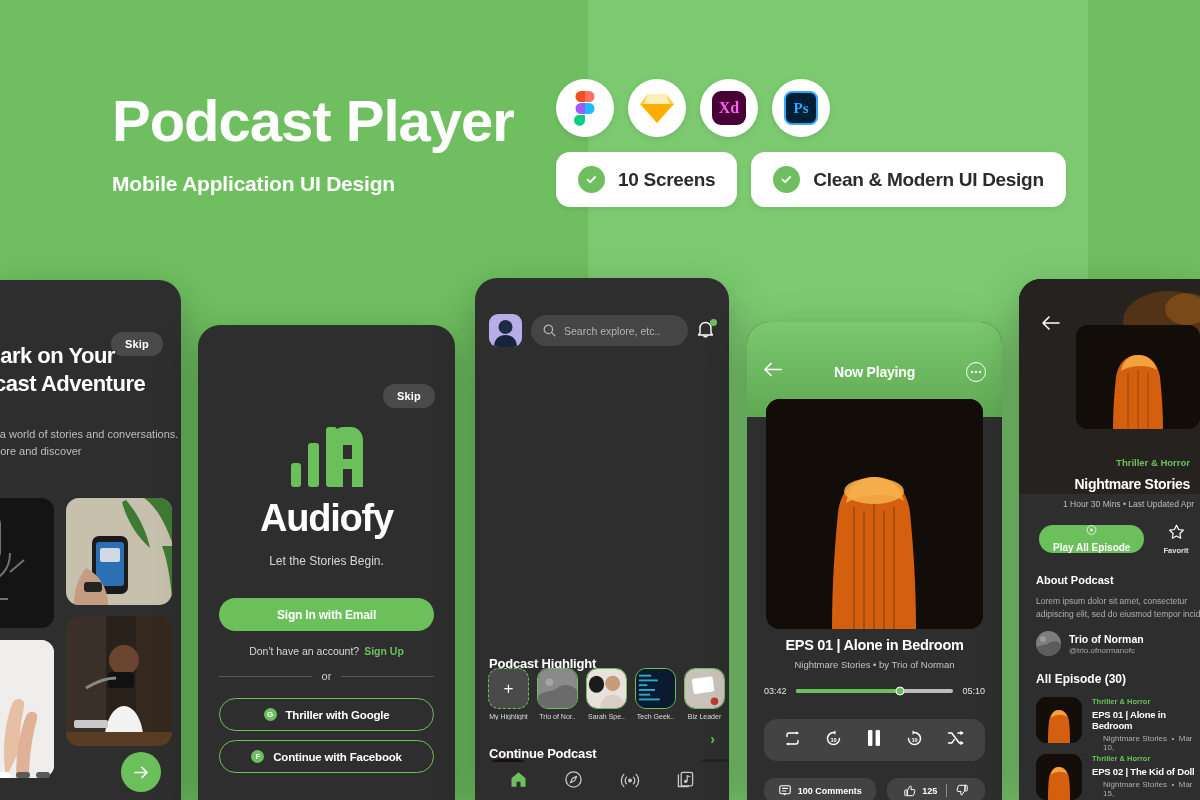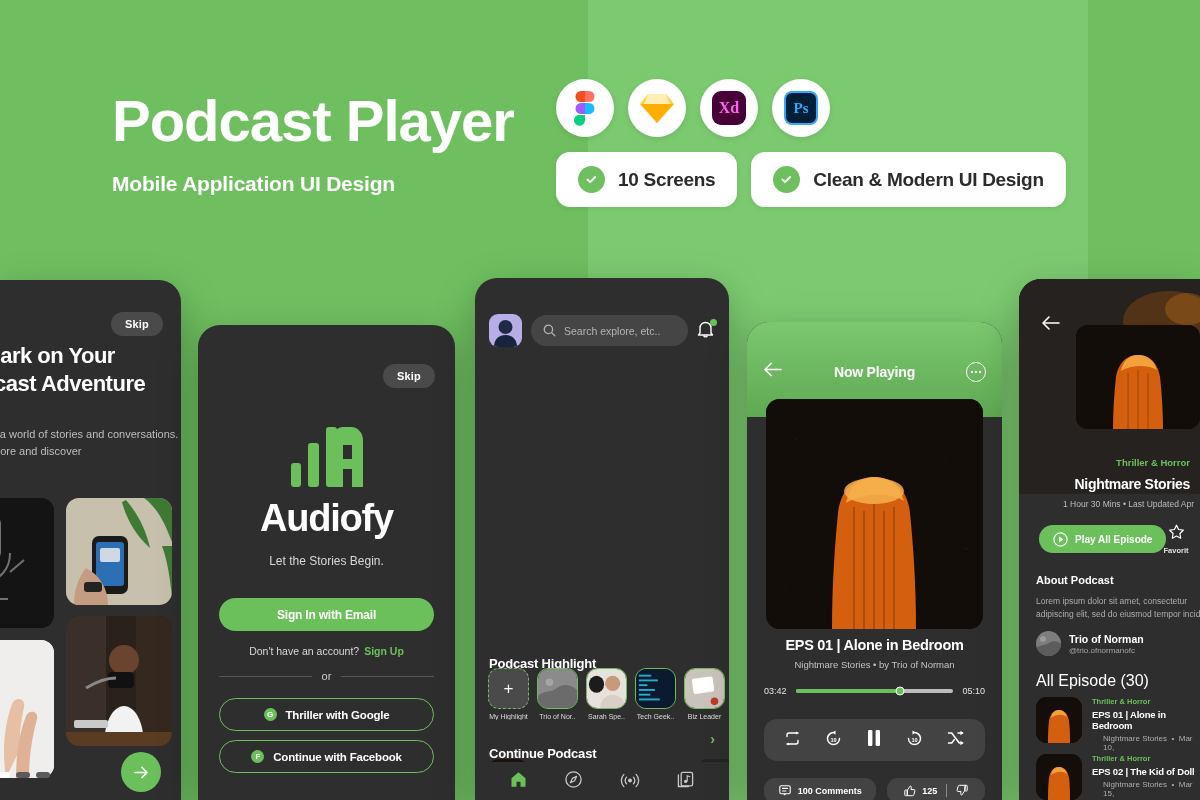--- a/index.html
+++ b/index.html
@@ -52,21 +52,21 @@
     color:#fff;
   }
   #phone1{ left:0; top:280px; width:181px; height:520px; border-radius:0 22px 0 0; }
   #phone2{ left:198px; top:325px; width:257px; height:475px; border-radius:22px 22px 0 0; }
   #phone3{ left:475px; top:278px; width:254px; height:522px; border-radius:22px 22px 0 0; }
   #phone4{ left:747px; top:322px; width:255px; height:478px; border-radius:22px 22px 0 0; background:#2E2E2E;}
   #phone5{ left:1019px; top:279px; width:181px; height:521px; border-radius:22px 0 0 0; }
 
   .skip-pill{
     position:absolute; background:#4A4A4A; color:#fff; border-radius:20px;
-    font-size:11px; font-weight:bold; padding:6px 14px; letter-spacing:.2px;
+    font-size:11px; font-weight:bold; padding:6px 14px; letter-spacing:.2px;margin-top:20px;
   }
 
   
   .p1-title{ position:absolute; left:-46px; top:62px; width:230px;
     font-size:22px; font-weight:bold; line-height:1.28; letter-spacing:-.5px; }
   .p1-desc{ position:absolute; left:-46px; top:146px; width:236px;
     font-size:11px; color:#BEBEBE; line-height:1.5; }
   .p1-grid{ position:absolute; left:-46px; top:218px; width:228px; height:280px; }
   .ph{ position:absolute; border-radius:13px; overflow:hidden; }
   .p1-dots{ position:absolute; left:-6px; bottom:22px; display:flex; gap:6px; align-items:center; }
@@ -157,31 +157,31 @@
   }
 
   
   .p5-hero{ position:absolute; left:0; right:0; top:0; height:215px; background:#252525; overflow:hidden; }
   .p5-cover{ position:absolute; left:57px; top:46px; width:124px; height:104px; border-radius:12px; overflow:hidden; background:#150f08; }
   .p5-cat{ position:absolute; left:0; right:0; top:178px; text-align:right; padding-right:10px; font-size:9.5px; color:#6CC05C; font-weight:bold; }
   .p5-name{ position:absolute; left:0; right:0; top:197px; text-align:right; padding-right:10px; font-size:14px; font-weight:bold; letter-spacing:-.3px; }
   .p5-meta{ position:absolute; left:0; right:0; top:220px; text-align:right; padding-right:6px; font-size:8.5px; color:#BDBDBD; white-space:nowrap; }
   .play-all{
     position:absolute; left:20px; top:246px; height:28px; background:#6CC05C; border-radius:16px;
-    display:flex; align-items:center; gap:7px; padding:0 14px; font-size:10px; font-weight:bold; color:#fff;
+    display:flex; align-items:center; gap:7px; padding:0 14px; font-size:10px; font-weight:bold; color:#fff;flex-direction:column;
   }
   .fav{ position:absolute; right:4px; top:245px; text-align:center; width:40px; }
   .fav-lb{ font-size:7.5px; color:#E0E0E0; font-weight:bold; margin-top:2px; }
   .about-h{ position:absolute; left:17px; top:295px; font-size:11px; font-weight:bold; }
   .about-b{ position:absolute; left:17px; top:316px; width:190px; font-size:8.5px; color:#AEAEAE; line-height:1.55; }
   .host{ position:absolute; left:17px; top:352px; display:flex; align-items:center; gap:8px; }
   .host-av{ width:25px; height:25px; border-radius:50%; overflow:hidden; flex:none; }
   .host-n{ font-size:10.5px; font-weight:bold; }
   .host-h{ font-size:8px; color:#A5A5A5; margin-top:1px; }
-  .all-ep{ position:absolute; left:17px; top:393px; font-size:16px; font-weight:normal; }
+  .all-ep{ position:absolute; left:17px; top:393px; font-size:12px; font-weight:bold; }
   .ep-row{ position:absolute; left:17px; display:flex; gap:10px; }
   .ep-img{ width:46px; height:46px; border-radius:11px; overflow:hidden; flex:none; background:#150f08; }
 
   
   .pimg{ width:100%; height:100%; display:block; }
 </style>
 </head>
 <body>
 
 <div class="bg-panel"></div>

